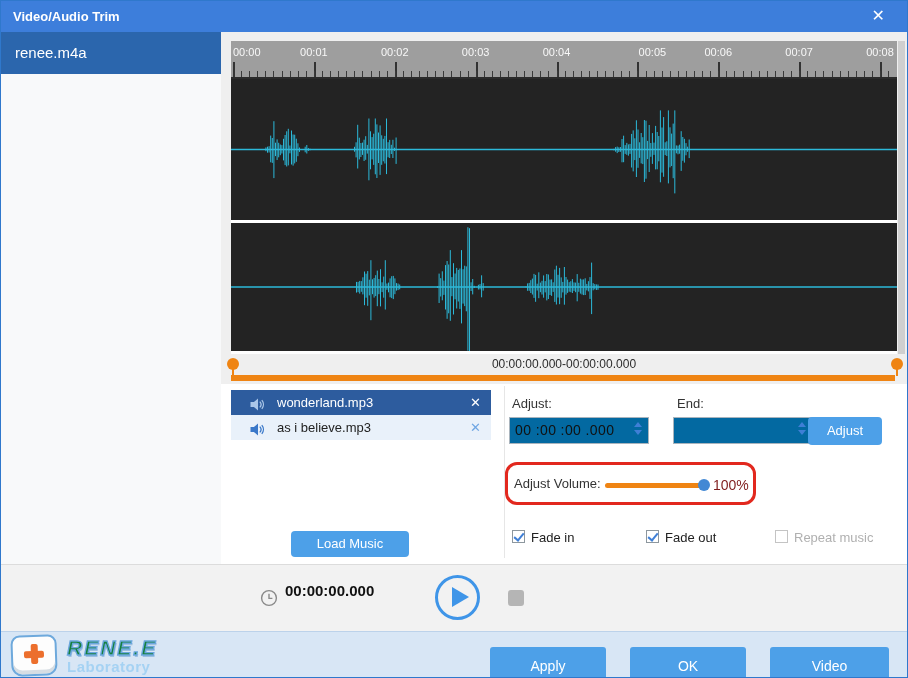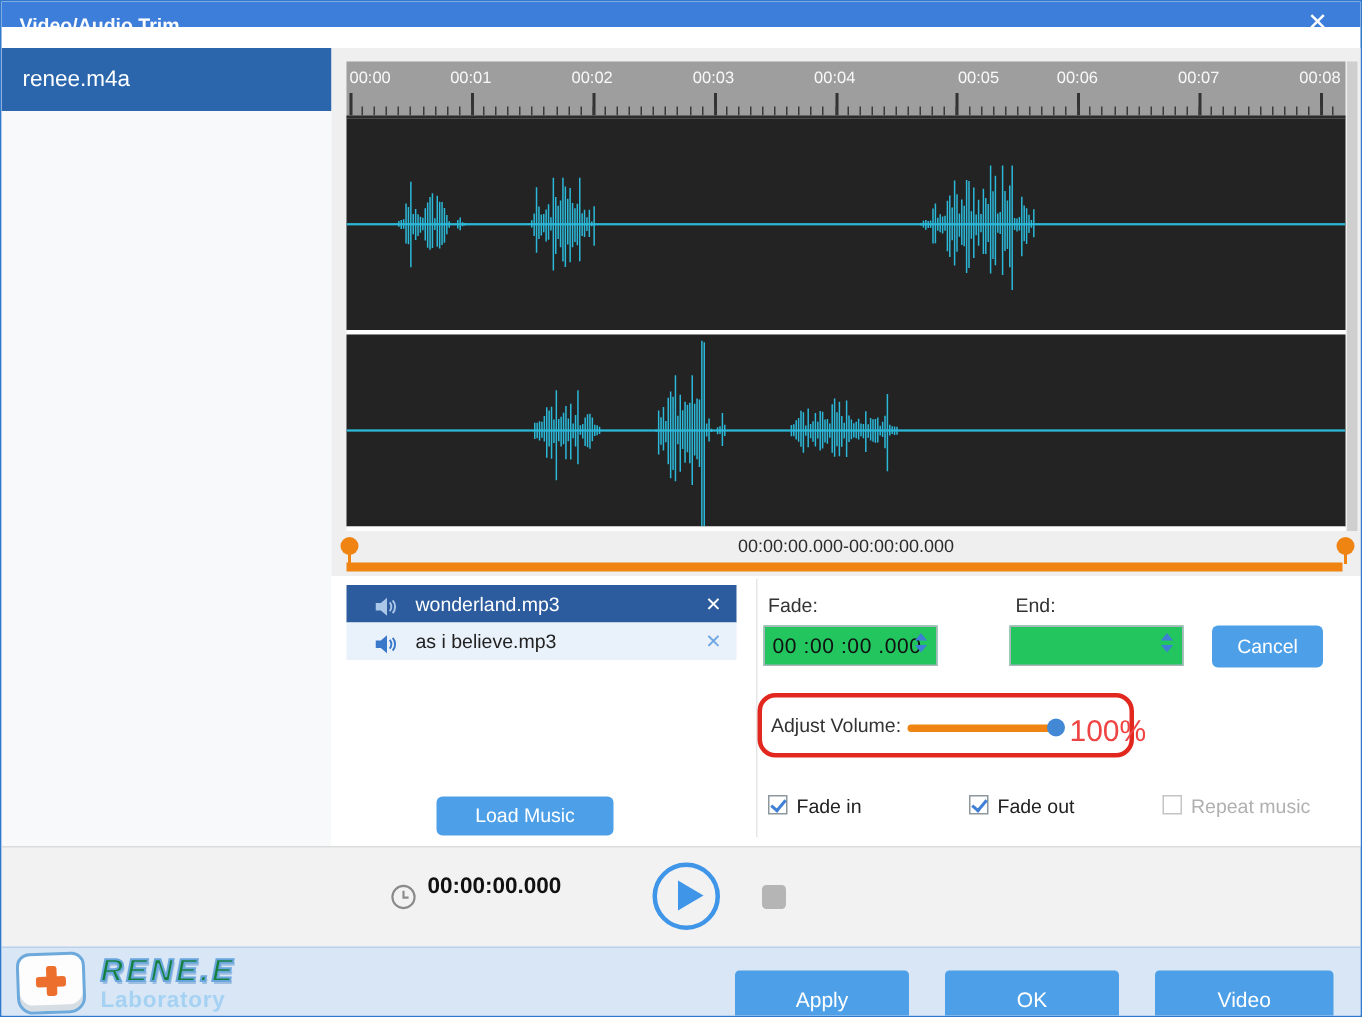--- a/index.html
+++ b/index.html
@@ -3,21 +3,21 @@
 <meta charset="utf-8">
 <style>
   * { margin:0; padding:0; box-sizing:border-box; }
   html,body { background:#e8e8e8; }
   body { font-family:"Liberation Sans", sans-serif; }
   .window {
     position:relative; width:908px; height:678px; margin:0 auto;
     background:#fff; border:1px solid #2f78cc; overflow:hidden;
   }
   
-  .titlebar { position:absolute; left:0; top:0; width:100%; height:17px; background:#3d7edb; }
+  .titlebar { position:absolute; left:0; top:0; width:100%; height:39px; background:#3d7edb; }
   .titlebar .title { position:absolute; left:12px; top:0; line-height:31px; color:#fff; font-size:13px; font-weight:bold; }
   .titlebar .close { position:absolute; right:16px; top:0; line-height:30px; color:#fff; font-size:16px; font-weight:100; cursor:pointer; padding:0 6px; }
   
   .sidebar { position:absolute; left:0; top:31px; width:220px; height:532px; background:#f8f9fa; }
   .sidebar-item { height:42px; line-height:42px; padding-left:14px; font-size:15px; color:#333; }
   .sidebar-item.selected { background:#2b66ad; color:#fff; }
   
   .wavezone { position:absolute; left:220px; top:31px; width:687px; height:352px; background:#efefef; }
   .ruler { position:absolute; left:10px; top:9px; width:666px; height:38px; background:#9e9e9e; border-bottom:2px solid #2b2b2b; overflow:hidden; }
   .rlabel { position:absolute; top:5px; font-size:11px; color:#f8f8f8; white-space:nowrap; }
@@ -40,33 +40,33 @@
   .vdivider { position:absolute; left:283px; top:2px; width:1px; height:172px; background:#e6e6e6; }
   .playlist { position:absolute; left:10px; top:6px; width:260px; }
   .plrow { position:relative; height:25px; line-height:25px; background:#e9f1fa; font-size:13px; color:#222; }
   .plrow.selected { background:#2d5c9e; color:#fff; }
   .plrow .spk { position:absolute; left:18px; top:5px; width:16px; height:15px; color:#3a78c9; }
   .plrow.selected .spk { color:#aac6e8; }
   .plrow .lbl { position:absolute; left:46px; }
   .plrow .rm { position:absolute; right:10px; top:0; font-size:13px; cursor:pointer; color:#6fa6e3; }
   .plrow.selected .rm { color:#fff; }
   .flabel { position:absolute; font-size:13px; color:#333; }
-  .spinbox { position:absolute; top:33px; width:116px; height:27px; background:#22c55e; border:1px solid #a9b4bd; }
+  .spinbox { position:absolute; top:33px; width:140px; height:27px; background:#0369a1; border:1px solid #a9b4bd; }
   .spinval { position:absolute; left:5px; top:0; line-height:25px; font-size:14px; color:#111; letter-spacing:.4px; }
   .spinner { position:absolute; right:4px; top:4px; width:10px; }
   .sp-up,.sp-dn { display:block; width:0; height:0; border-left:4px solid transparent; border-right:4px solid transparent; cursor:pointer; }
   .sp-up { border-bottom:5px solid #3f7fd6; margin-bottom:3px; }
   .sp-dn { border-top:5px solid #3f7fd6; }
   .btn { display:inline-block; background:#4da0e8; color:#fff; text-align:center; border:none; cursor:pointer; }
   .reset { position:absolute; left:587px; top:33px; width:74px; height:28px; border-radius:4px; font-size:13px; line-height:28px; }
   .redbox { position:absolute; left:284px; top:78px; width:251px; height:43px; border:3px solid #e2281e; border-radius:12px; }
   .vol-label { position:absolute; left:293px; top:92px; font-size:13px; color:#333; }
   .vol-track { position:absolute; left:384px; top:99px; width:99px; height:5px; background:#ef8413; border-radius:3px; cursor:pointer; }
   .vol-thumb { position:absolute; top:95px; width:12px; height:12px; border-radius:50%; background:#4288d4; cursor:pointer; }
-  .vol-pct { position:absolute; left:492px; top:93px; font-size:20px; color:#ef4444; }
+  .vol-pct { position:absolute; left:492px; top:93px; font-size:14px; color:#7f1d1d; }
   .check { position:absolute; top:146px; height:14px; cursor:pointer; font-size:13px; color:#222; }
   .check .box { position:absolute; left:0; top:0; width:13px; height:13px; background:#fff; border:1px solid #8d979e; }
   .check .box.checked::after { content:""; position:absolute; left:3px; top:0px; width:4px; height:8px; border-right:2px solid #3f7fd6; border-bottom:2px solid #3f7fd6; transform:rotate(40deg); }
   .check .clbl { position:absolute; left:19px; top:0; white-space:nowrap; }
   .check.disabled { color:#b0b0b0; }
   .check.disabled .box { border-color:#c4c4c4; }
   .loadmusic { position:absolute; left:70px; top:147px; width:118px; height:26px; border-radius:4px; font-size:13px; line-height:26px; }
   
   .playbar { position:absolute; left:0; top:563px; width:100%; height:67px; background:#f2f2f2; border-top:1px solid #dcdcdc; }
   .clock { position:absolute; left:259px; top:24px; width:18px; height:18px; }
@@ -244,37 +244,37 @@
               <path fill="currentColor" d="M1.5 5h3.4L9 1.5v12L4.9 10H1.5z"></path>
               <path fill="none" stroke="currentColor" stroke-width="1.3" d="M10.8 4.6a4.3 4.3 0 0 1 0 5.8"></path>
               <path fill="none" stroke="currentColor" stroke-width="1.3" d="M12.8 3.2a6.6 6.6 0 0 1 0 8.6"></path>
             </svg>
         </span>
         <span class="lbl">as i believe.mp3</span>
         <span class="rm">✕</span>
       </div>
     </div>
 
-    <span class="flabel" style="left:291px; top:12px;">Fade:</span>
+    <span class="flabel" style="left:291px; top:12px;">Adjust:</span>
     <span class="flabel" style="left:456px; top:12px;">End:</span>
 
     <div class="spinbox" style="left:288px;">
       <span class="spinval">00 :00 :00 .000</span>
       <span class="spinner">
         <span class="sp-up"></span>
         <span class="sp-dn"></span>
       </span>
     </div>
     <div class="spinbox" style="left:452px;">
       <span class="spinner">
         <span class="sp-up"></span>
         <span class="sp-dn"></span>
       </span>
     </div>
-    <button class="btn reset">Cancel</button>
+    <button class="btn reset">Adjust</button>
 
     <div class="redbox"></div>
     <span class="vol-label">Adjust Volume:</span>
     <div class="vol-track"></div>
     <div class="vol-thumb" id="volThumb" style="left: 477px;"></div>
     <span class="vol-pct">100%</span>
 
     <label class="check" style="left:291px;">
       <span class="box checked"></span>
       <span class="clbl">Fade in</span>

